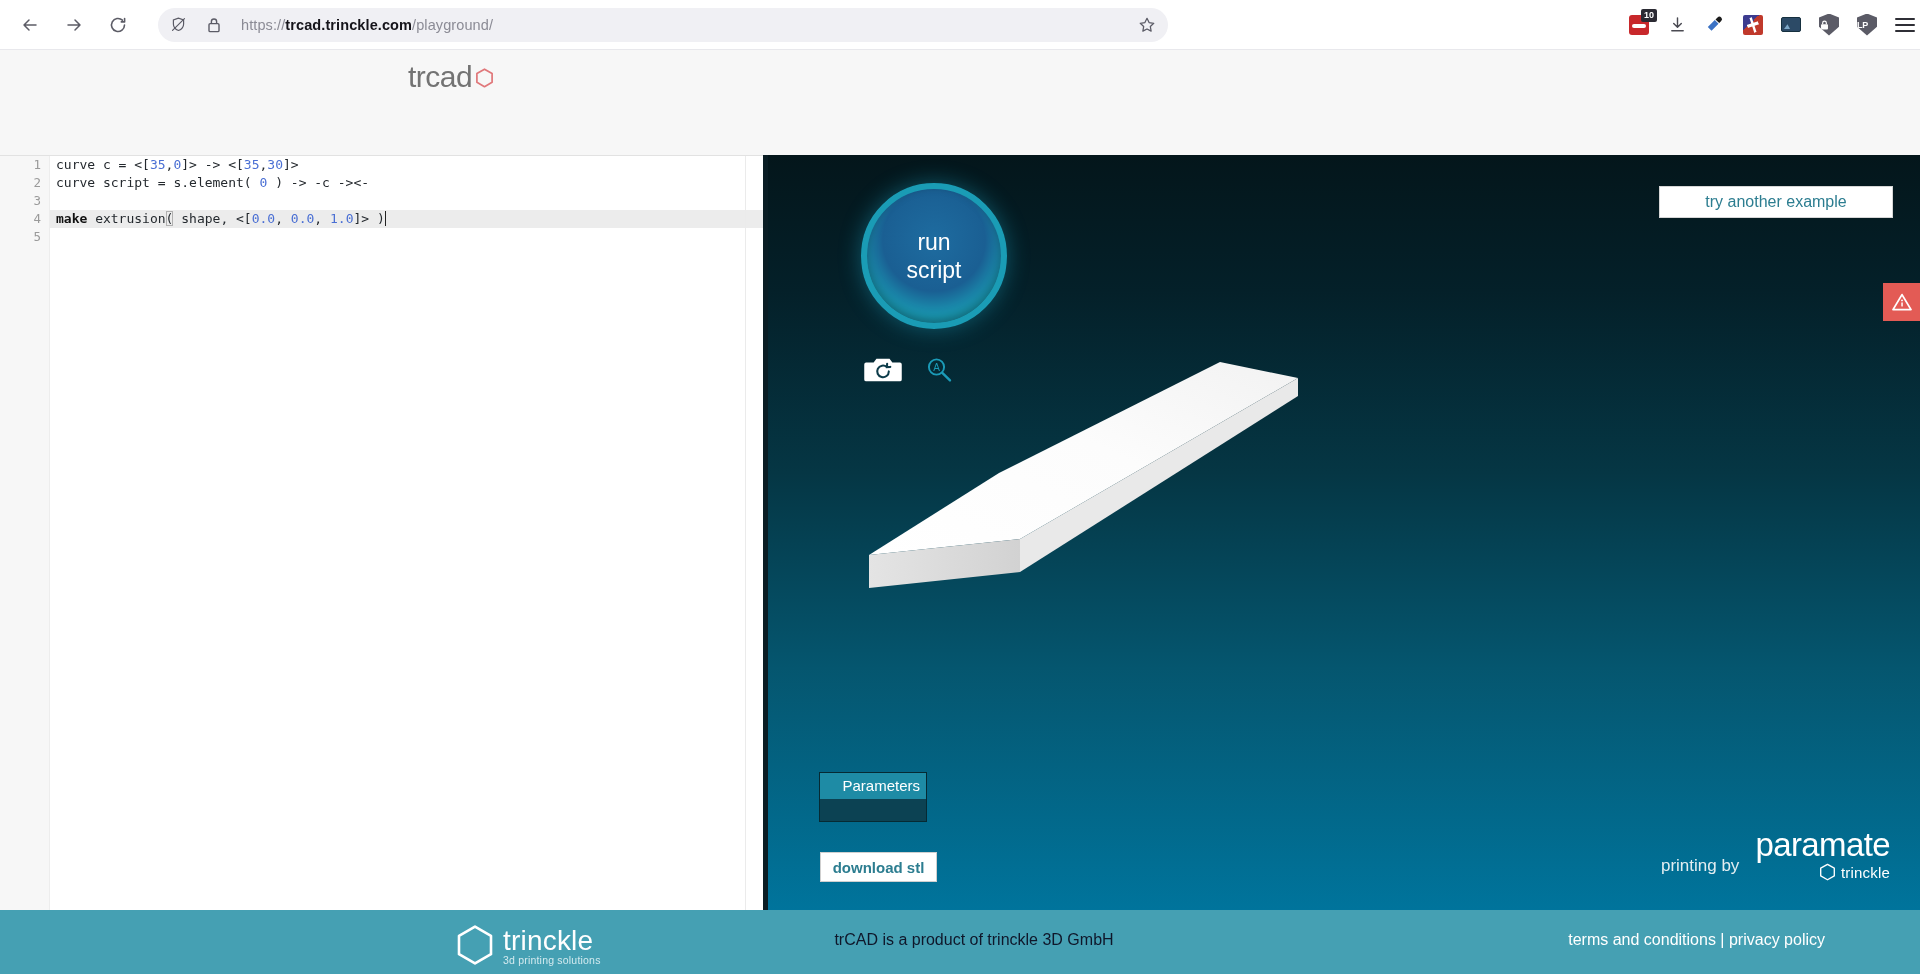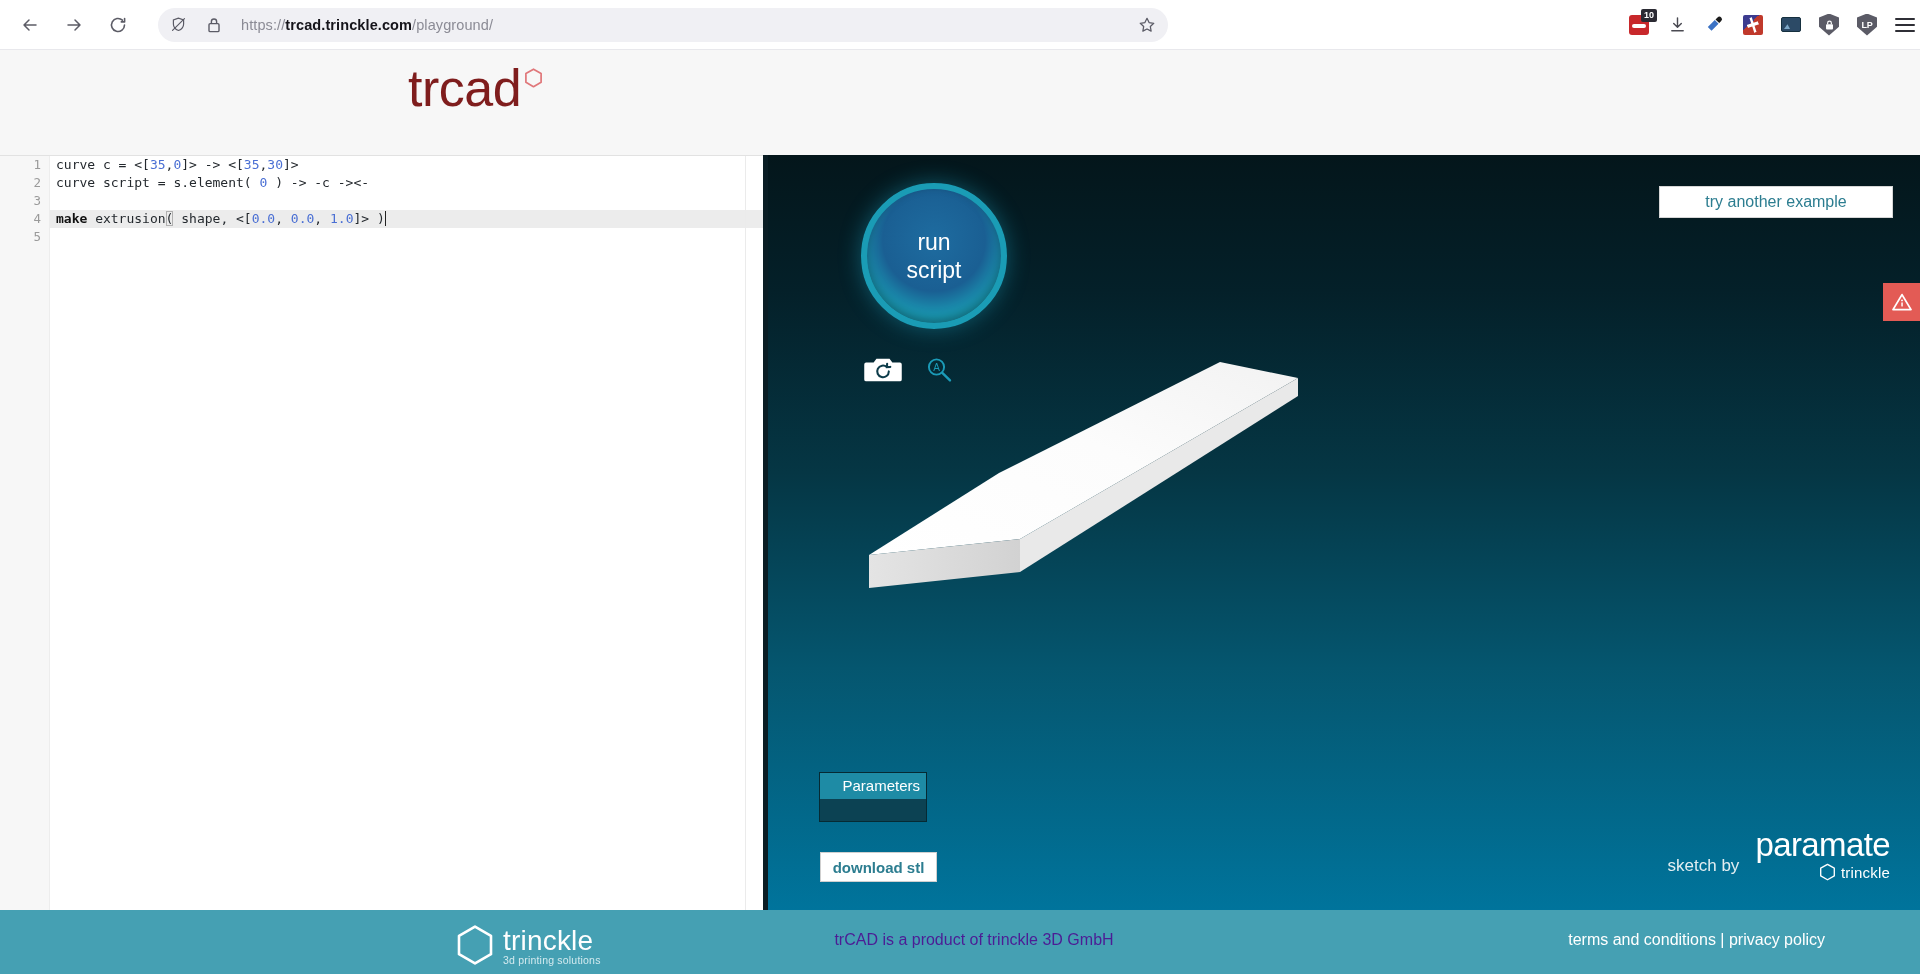--- a/index.html
+++ b/index.html
@@ -117,43 +117,43 @@
     position: absolute;
     left: 2px; bottom: 2px;
     width: 10px; height: 6px;
     background: #7ea8c8;
     clip-path: polygon(0 100%, 35% 20%, 60% 100%);
   }
   .shield {
     width: 20px; height: 22px;
     background: #5b5b66;
     clip-path: polygon(50% 0, 100% 18%, 100% 60%, 50% 100%, 0 60%, 0 18%);
-    display: flex; align-items: center; justify-content: center;
+    display: flex; align-items: center; justify-content: flex-start;
     color: #fff;
   }
   .shield-txt { font-size: 9px; font-weight: 700; color: #fff; letter-spacing: -0.3px; }
   .hamburger { display: flex; flex-direction: column; gap: 4px; width: 20px; }
   .hamburger span { display: block; height: 2px; background: #2f2f36; border-radius: 1px; }
 
   
   .site-header {
     position: absolute;
     top: 50px; left: 0;
     width: 1920px; height: 110px;
     background: #f7f7f7;
   }
   .brand {
     position: absolute;
     left: 408px; top: 12px;
     display: flex;
     align-items: flex-start;
   }
   .brand-text {
-    font-size: 52px;
-    color: #7f1d1d;
+    font-size: 30px;
+    color: #737373;
     font-family: "Liberation Sans", sans-serif;
     letter-spacing: -0.5px;
     line-height: 1;
   }
   .brand-hex {
     margin-left: 3px; margin-top: 6px;
     width: 19px; height: 21px;
   }
 
   .mainnav {
@@ -373,21 +373,21 @@
     align-items: center;
     gap: 8px;
   }
   .fl-text { display: flex; flex-direction: column; }
   .fl-name { color: #ffffff; font-size: 28px; line-height: 28px; letter-spacing: 0.2px; }
   .fl-tag { color: #d3eaef; font-size: 10.5px; letter-spacing: 0.2px; margin-top: -1px; text-align: center; }
   .footer-center {
     position: absolute;
     left: 0; right: 0; top: 21px;
     text-align: center;
-    color: #4c1d95;
+    color: #0f172a;
     font-size: 16px;
     padding-left: 28px;
   }
   .footer-right {
     position: absolute;
     right: 95px; top: 21px;
     color: #ffffff;
     font-size: 16px;
   }
   .footer-right a { color: #ffffff; text-decoration: none; }
@@ -583,21 +583,21 @@
   <div class="params-panel">
     <div class="params-header">Parameters</div>
     <div class="params-body"></div>
   </div>
 
   <div class="download-btn">
     <span>download stl</span>
   </div>
 
   <div class="powered-by">
-    <span class="pb-label">sketch by</span>
+    <span class="pb-label">printing by</span>
     <div class="pb-logo">
       <span class="pb-paramate">paramate</span>
       <span class="pb-trinckle">
         <svg width="17" height="19" viewBox="0 0 20 22">
           <path d="M10 1.4 18 5.9v9.1L10 19.5 2 15V5.9z" fill="none" stroke="#ffffff" stroke-width="1.6" stroke-linejoin="round"></path>
         </svg>
         <span>trinckle</span>
       </span>
     </div>
   </div>

